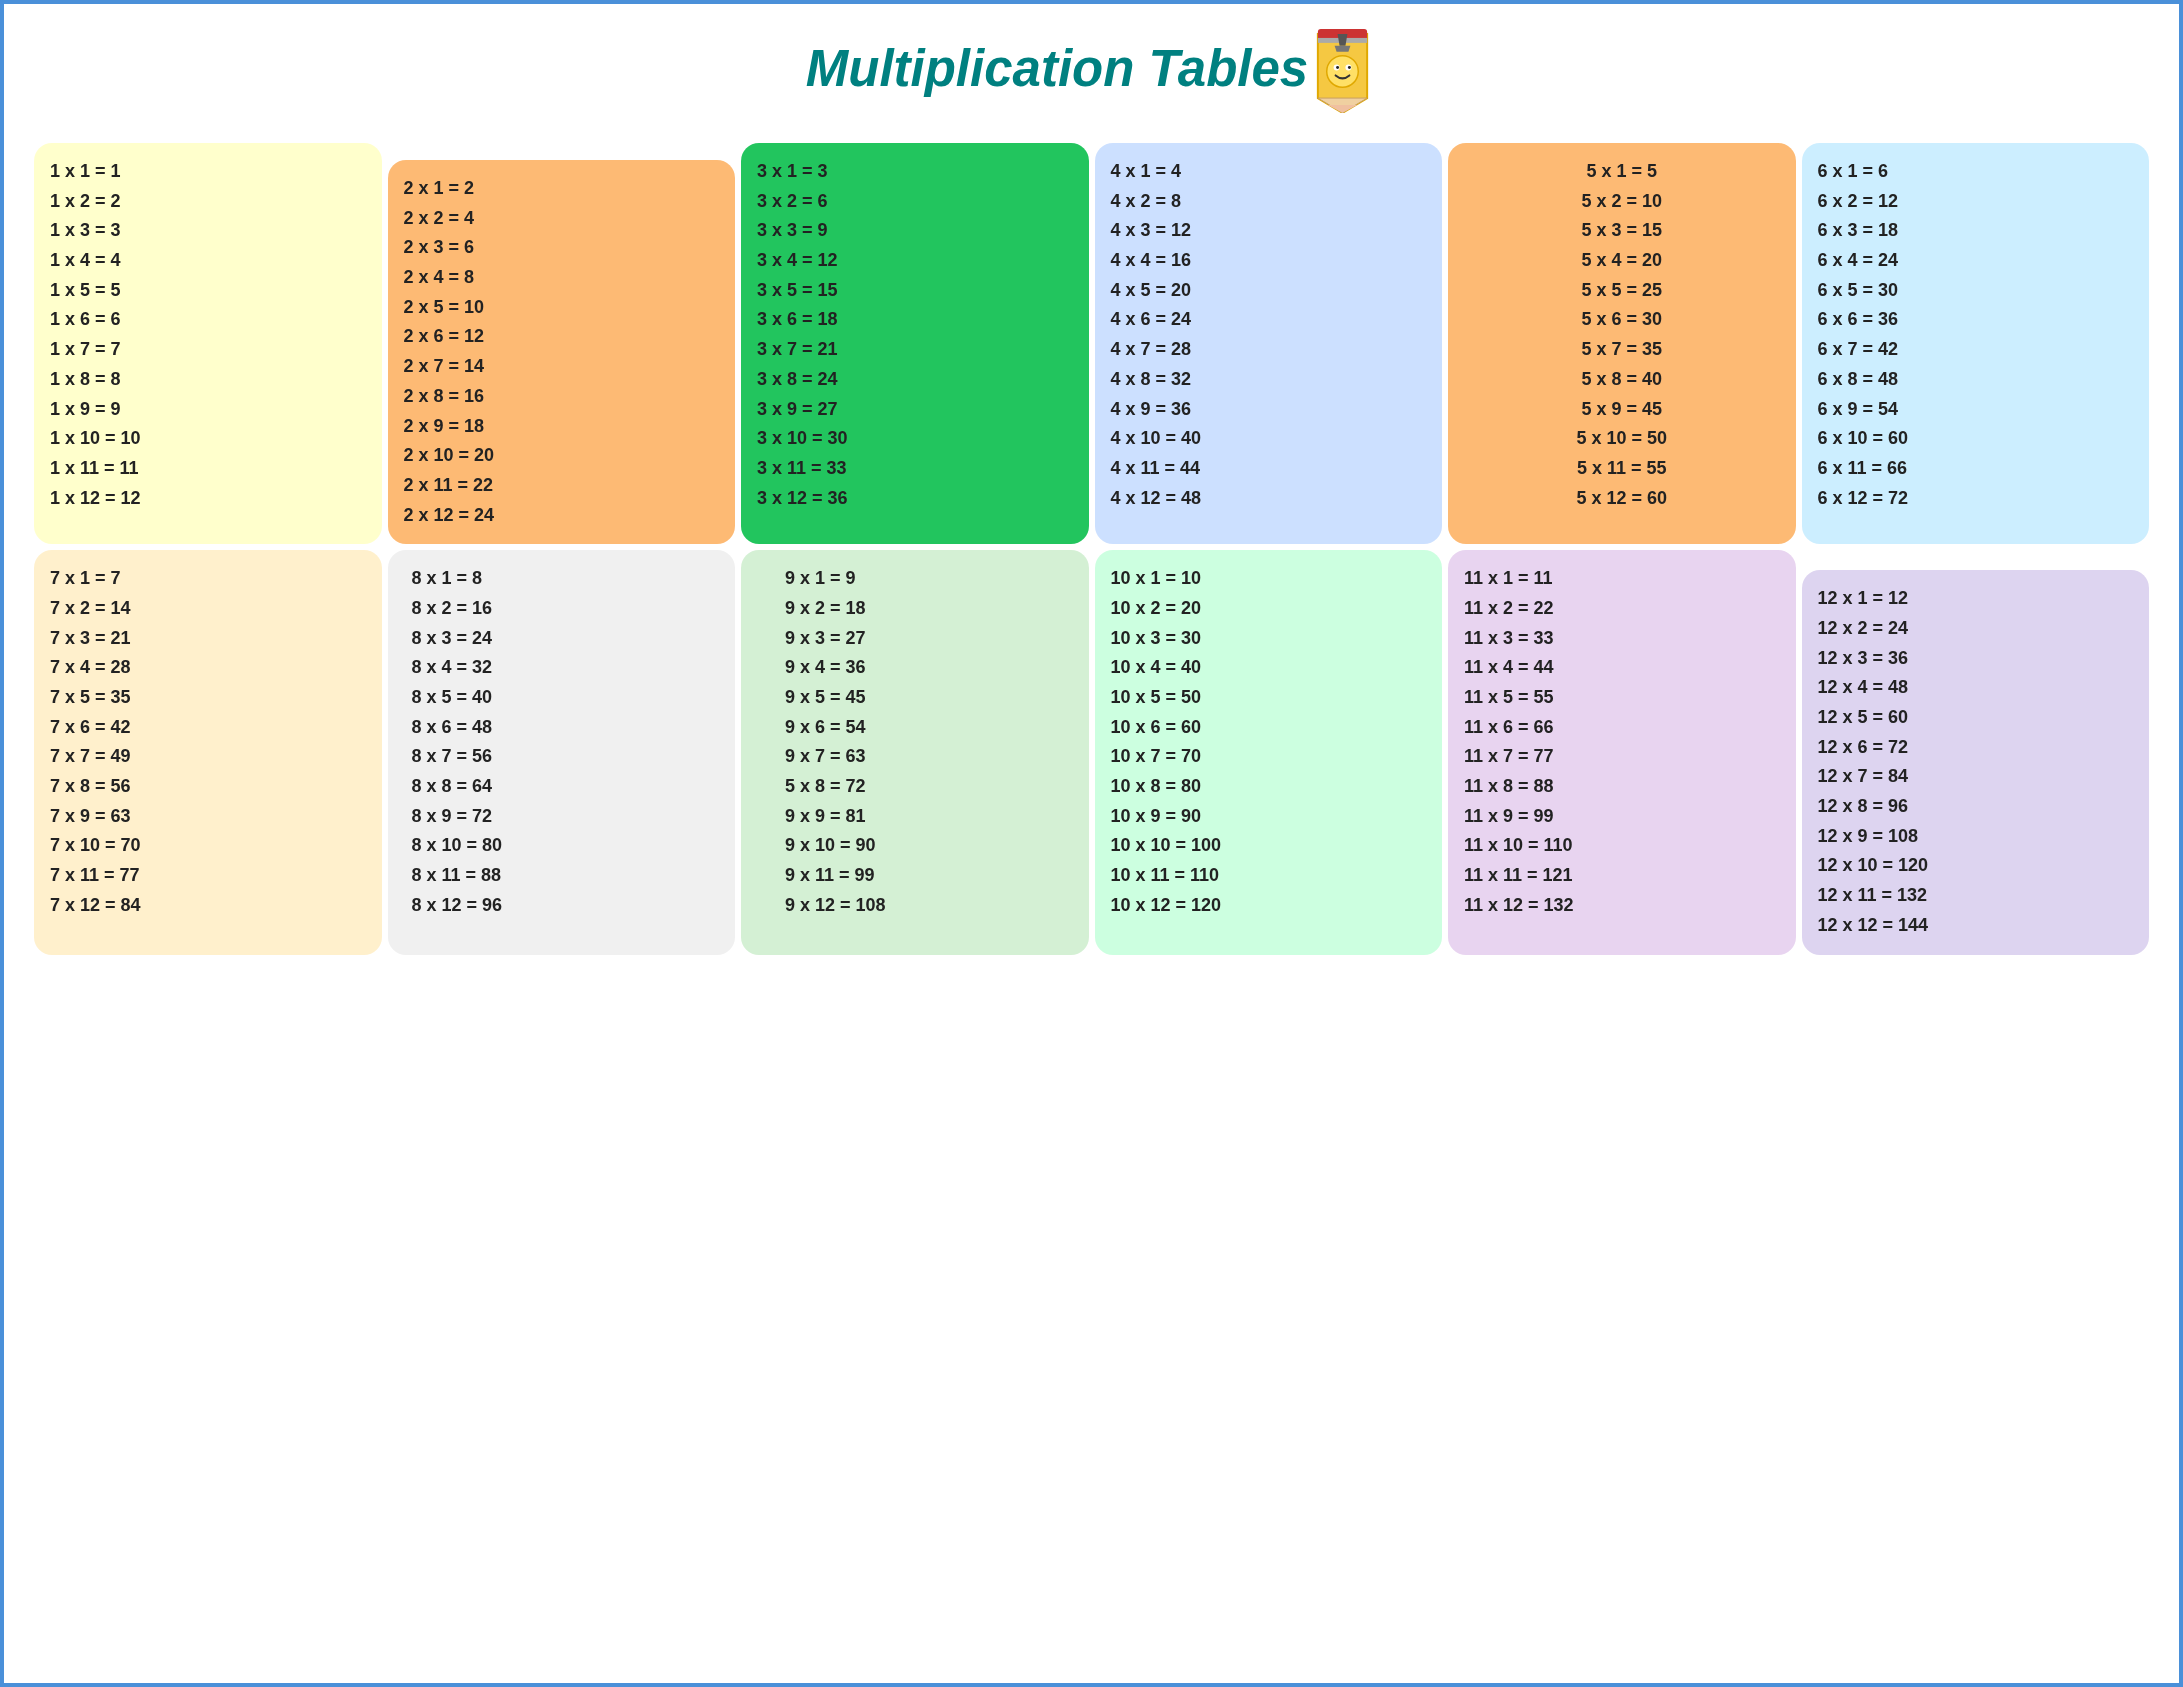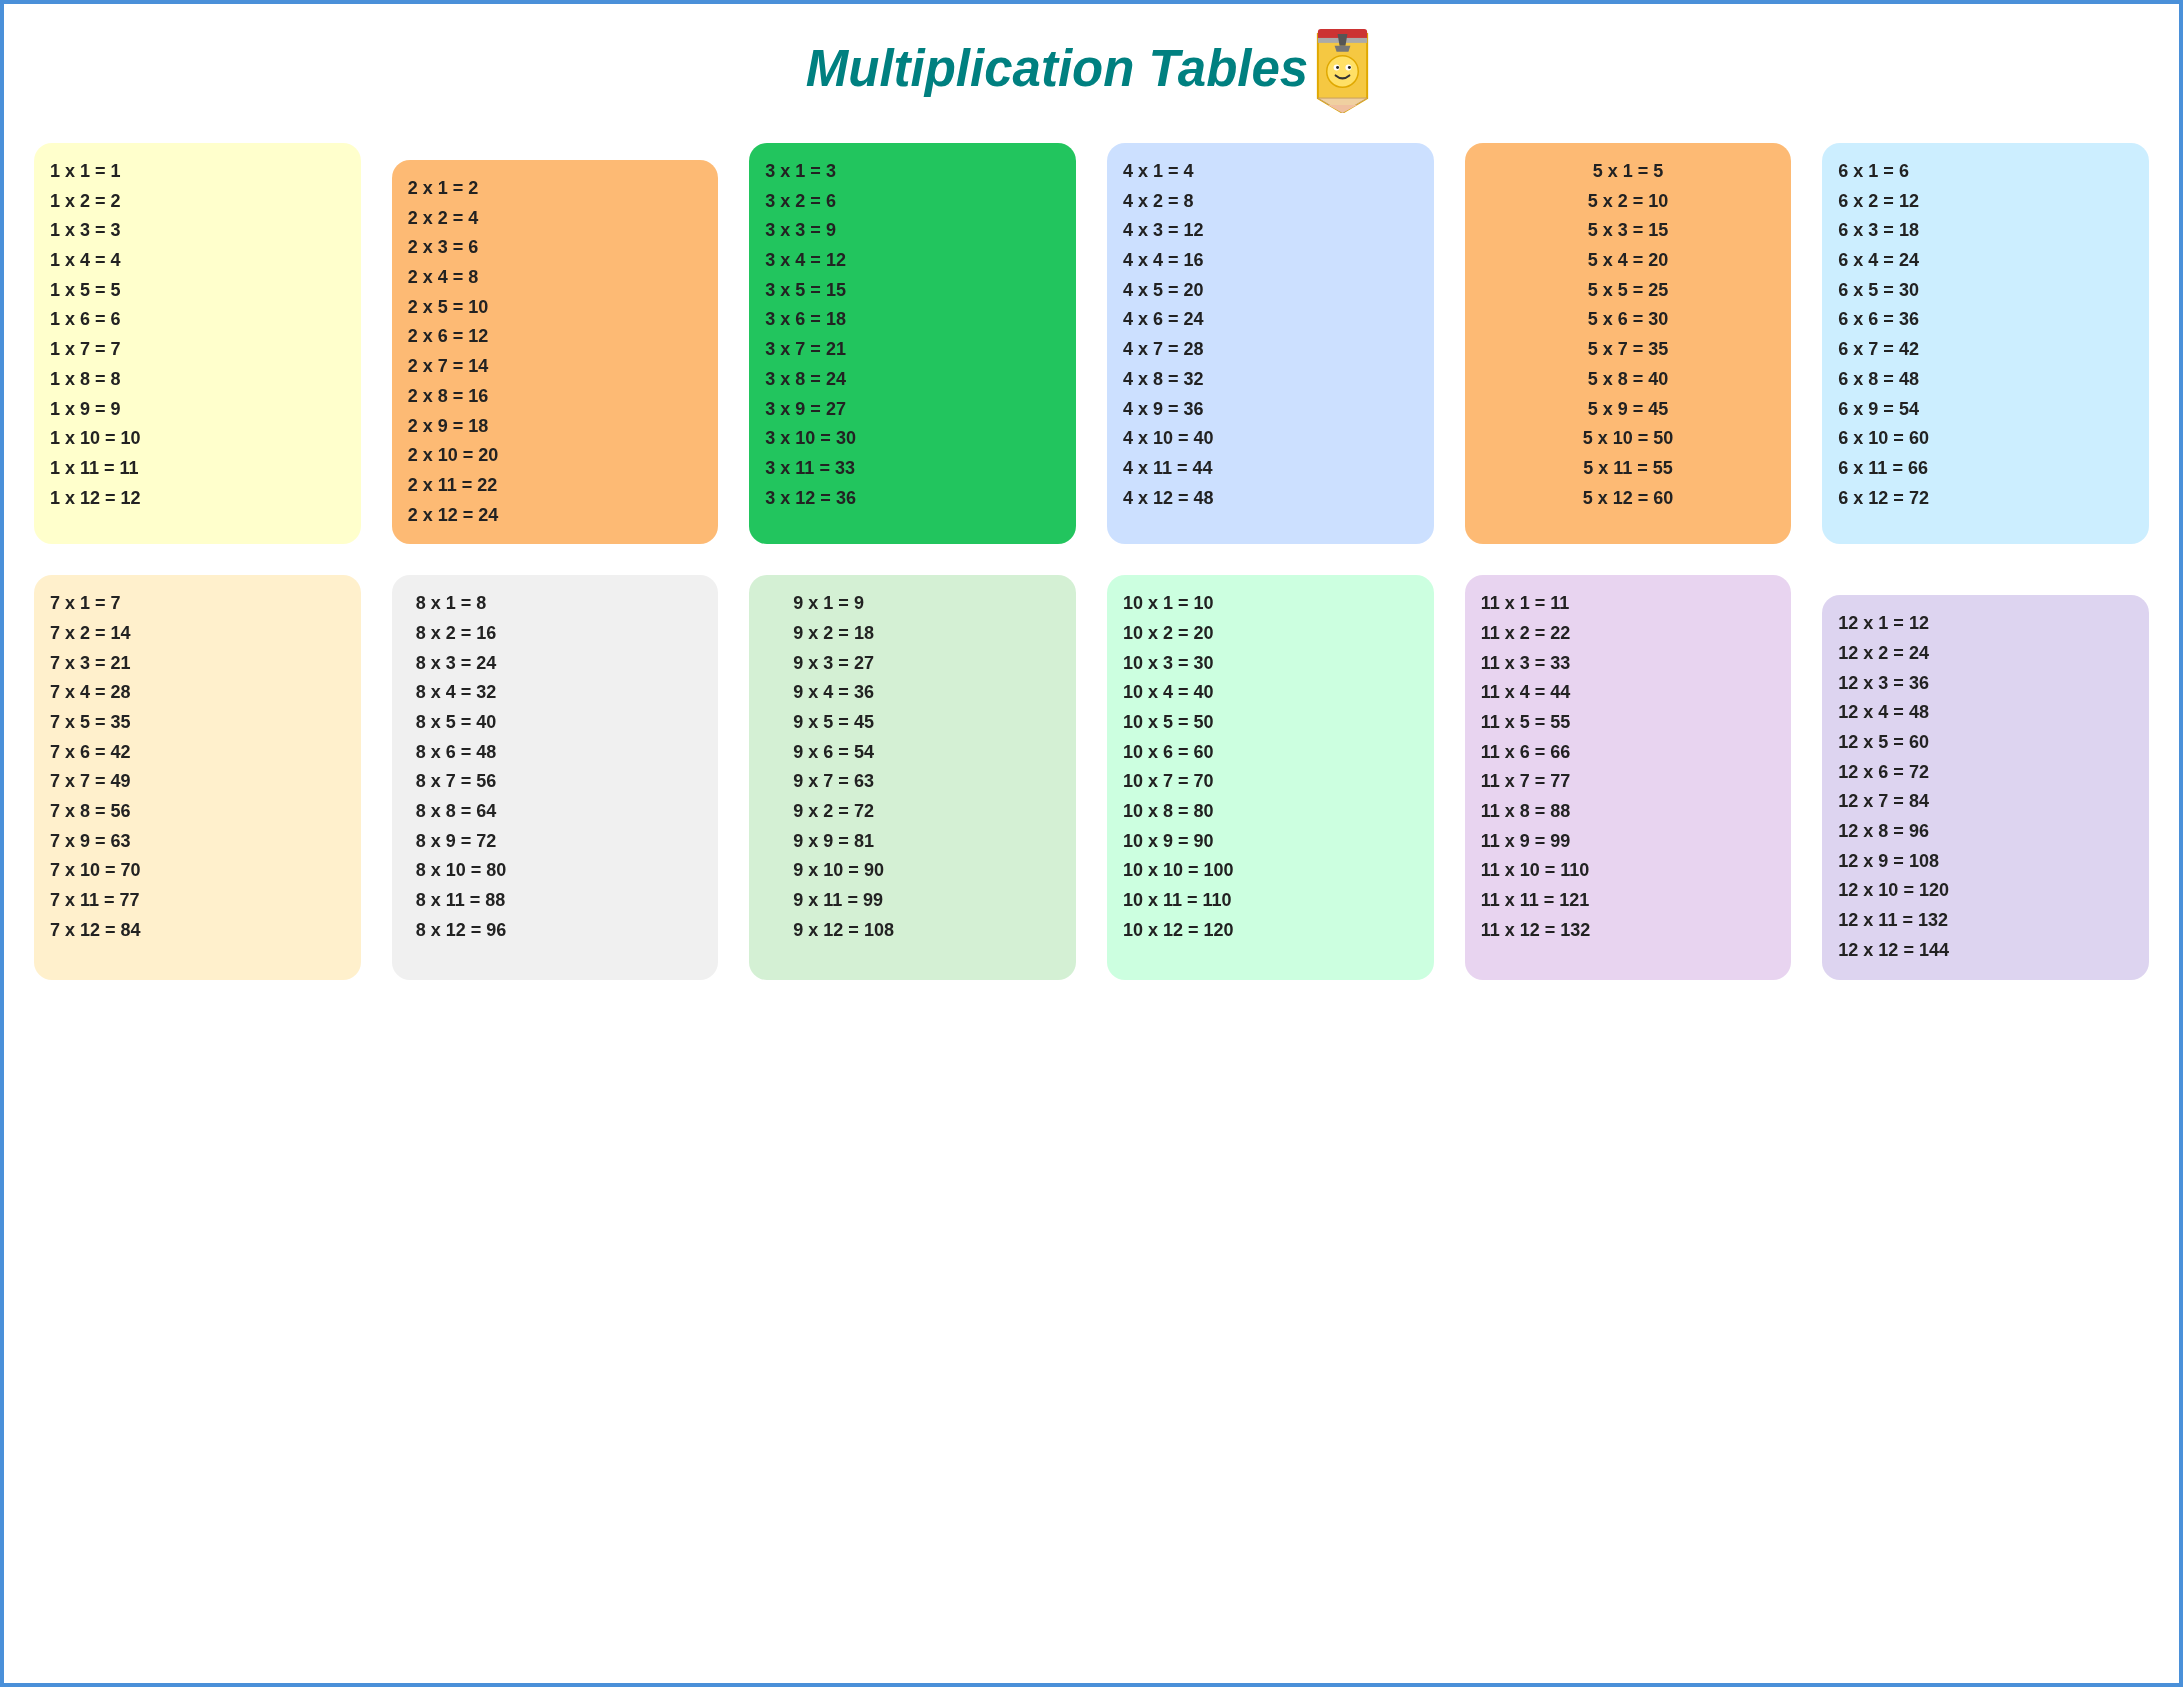--- a/index.html
+++ b/index.html
@@ -18,21 +18,21 @@
       font-style: italic;
       margin-bottom: 30px;
       position: relative;
       display: flex;
       align-items: center;
       justify-content: center;
     }
     .grid-container {
       display: grid;
       grid-template-columns: repeat(6, 1fr);
-      gap: 31px;
+      gap: 6px;
       padding: 0 10px;
       margin-bottom: 30px;
     }
     .table-card {
       border-radius: 18px;
       padding: 14px 16px;
       font-size: 18px;
       font-weight: bold;
       line-height: 1.65;
       color: #222;
@@ -196,21 +196,21 @@
       <div>8 x 12 = 96</div>
     </div>
     <div class="table-card card-9">
       <div>9 x 1 = 9</div>
       <div>9 x 2 = 18</div>
       <div>9 x 3 = 27</div>
       <div>9 x 4 = 36</div>
       <div>9 x 5 = 45</div>
       <div>9 x 6 = 54</div>
       <div>9 x 7 = 63</div>
-      <div>9 x 2 = 72</div>
+      <div>5 x 8 = 72</div>
       <div>9 x 9 = 81</div>
       <div>9 x 10 = 90</div>
       <div>9 x 11 = 99</div>
       <div>9 x 12 = 108</div>
     </div>
     <div class="table-card card-10">
       <div>10 x 1 = 10</div>
       <div>10 x 2 = 20</div>
       <div>10 x 3 = 30</div>
       <div>10 x 4 = 40</div>

